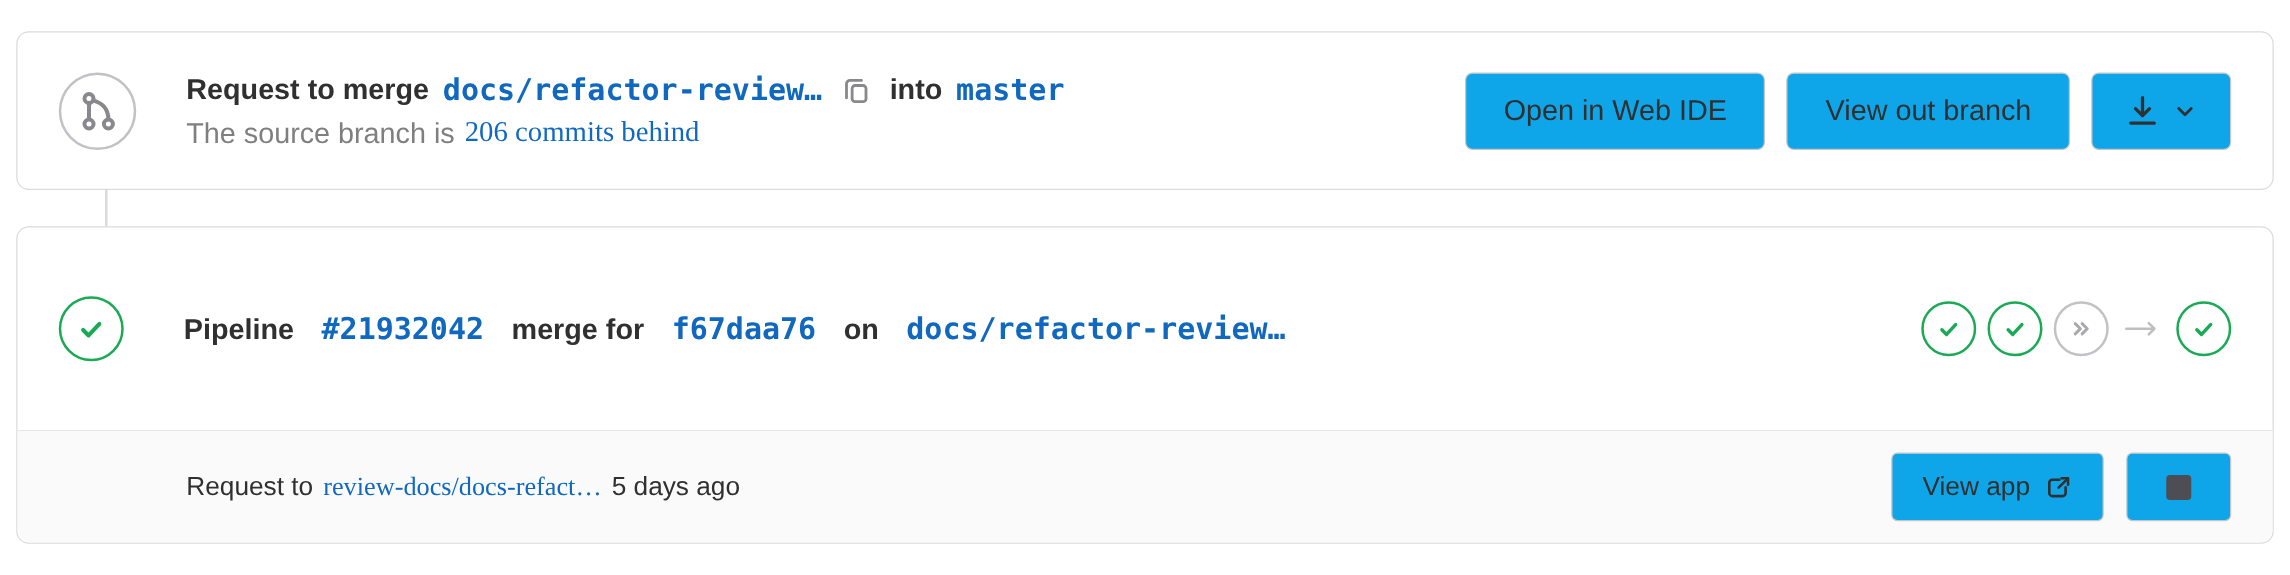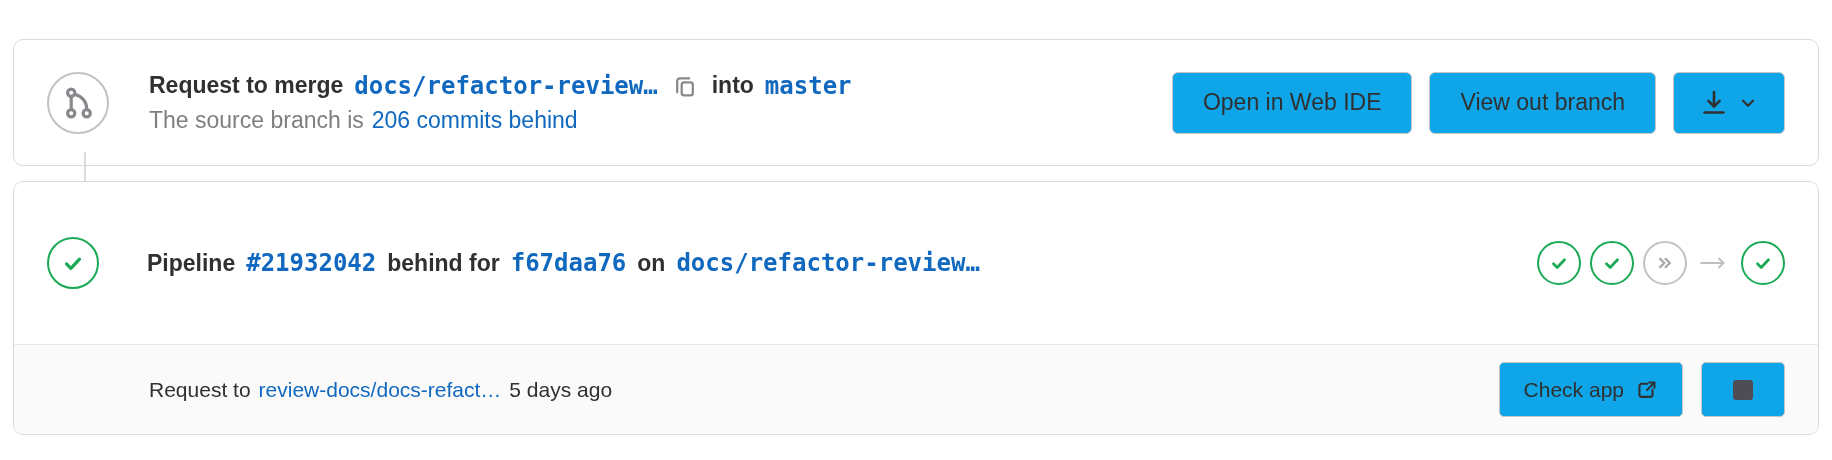--- a/index.html
+++ b/index.html
@@ -13,31 +13,31 @@
   }
   *{box-sizing:border-box;}
   html,body{margin:0;padding:0;background:#fff;}
   body{font-family:"Liberation Sans",sans-serif;color:var(--text-dark);}
   .page{position:relative;width:1832px;height:460px;background:#fff;overflow:hidden;}
 
   .card{position:absolute;left:13px;width:1806px;background:#fff;
         border:1px solid var(--border-gray);border-radius:10px;}
 
   
-  .mr-card{top:39px;height:127px;display:flex;align-items:center;padding:0 33px;}
+  .mr-card{top:25px;height:127px;display:flex;align-items:center;padding:0 33px;}
   .mr-avatar{flex:0 0 62px;width:62px;height:62px;border:2px solid #c2c2c6;border-radius:50%;
              display:flex;align-items:center;justify-content:center;margin-right:40px;}
   .mr-avatar svg{width:34px;height:34px;}
   .mr-lines{display:flex;flex-direction:column;gap:7px;}
   .mr-line1{display:flex;align-items:center;gap:11px;font-size:23px;}
   .mr-line2{display:flex;align-items:flex-start;gap:8px;font-size:23px;color:var(--text-gray);}
   .b{font-weight:700;color:var(--text-dark);}
   .mono-link{font-family:"DejaVu Sans Mono","Liberation Mono",monospace;font-size:24px;
              color:var(--link-blue);text-decoration:none;font-weight:600;}
-  .link{color:var(--link-blue);text-decoration:none;}
+  .link{color:var(--link-blue);text-decoration:none;font-family:Liberation Serif, serif;}
   .copy-btn{background:none;border:none;padding:2px;margin:0 2px;cursor:pointer;display:flex;align-items:center;}
   .copy-btn svg{width:24px;height:24px;}
 
   .mr-actions{margin-left:auto;display:flex;align-items:center;gap:17px;}
   .btn{display:flex;align-items:center;justify-content:center;gap:12px;
        height:62px;padding:0 30px;background:#0ea5e9;border:1px solid var(--btn-border);
        border-radius:6px;font-family:"Liberation Sans",sans-serif;font-size:23px;
        color:var(--text-dark);cursor:pointer;white-space:nowrap;}
   .icon-btn{padding:0 26px;gap:10px;}
   .icon-btn svg{display:block;}
@@ -45,21 +45,21 @@
   
   .connector{position:absolute;left:84px;top:152px;width:2px;height:29px;background:var(--border-gray);}
 
   
   .pipeline-card{top:181px;height:254px;display:flex;flex-direction:column;}
   .pipe-main{height:163px;display:flex;align-items:center;padding:0 33px;}
   .status-circle{flex:0 0 52px;width:52px;height:52px;border:2.5px solid var(--success-green);
                  border-radius:50%;display:flex;align-items:center;justify-content:center;
                  background:#fff;margin-right:48px;}
   .status-circle svg{width:26px;height:26px;}
-  .pipe-text{display:flex;align-items:center;gap:11px;font-size:23px;}
+  .pipe-text{display:flex;align-items:center;gap:22px;font-size:23px;}
 
   .mini-pipeline{margin-left:auto;display:flex;align-items:center;gap:9px;}
   .mini-stage{width:44px;height:44px;border-radius:50%;border:2px solid;background:#fff;
               display:flex;align-items:center;justify-content:center;cursor:pointer;}
   .mini-stage.passed{border-color:var(--success-green);}
   .mini-stage.skipped{border-color:#c2c2c6;}
   .mini-arrow{display:flex;align-items:center;margin:0 3px;}
 
   
   .deploy-row{height:90px;margin-top:auto;background:#fafafa;border-top:1px solid #e7e7e7;
@@ -127,21 +127,21 @@
   <section class="card pipeline-card">
     <div class="pipe-main">
       <span class="status-circle">
         <svg viewBox="0 0 16 16" fill="none" stroke="#1aaa55" stroke-width="2" stroke-linecap="round" stroke-linejoin="round">
           <path d="M4 8.6l2.7 2.7L12 5.6"></path>
         </svg>
       </span>
       <div class="pipe-text">
         <span class="b">Pipeline</span>
         <a class="mono-link" href="#">#21932042</a>
-        <span class="b">behind for</span>
+        <span class="b">merge for</span>
         <a class="mono-link" href="#">f67daa76</a>
         <span class="b">on</span>
         <a class="mono-link" href="#">docs/refactor-review…</a>
       </div>
       <div class="mini-pipeline">
           <span class="mini-stage passed">
             <svg viewBox="0 0 16 16" width="22" height="22" fill="none" stroke="#1aaa55" stroke-width="2" stroke-linecap="round" stroke-linejoin="round">
               <path d="M4 8.6l2.7 2.7L12 5.6"></path>
             </svg>
           </span>
@@ -170,21 +170,21 @@
     </div>
 
     <div class="deploy-row">
       <div class="deploy-text">
         <span>Request to</span>
         <a class="link" href="#">review-docs/docs-refact…</a>
         <span>5 days ago</span>
       </div>
       <div class="deploy-actions">
         <button class="btn sm" type="button">
-          <span>Check app</span>
+          <span>View app</span>
           <svg width="22" height="22" viewBox="0 0 16 16" fill="none" stroke="#303030" stroke-width="1.5" stroke-linecap="round" stroke-linejoin="round">
             <path d="M8.3 3.5H4.2c-.9 0-1.7.8-1.7 1.7v6.1c0 .9.8 1.7 1.7 1.7h6.1c.9 0 1.7-.8 1.7-1.7V7.9"></path>
             <path d="M9.6 2.6h3.8v3.8"></path>
             <path d="M13.2 2.8L7.9 8.1"></path>
           </svg>
         </button>
         <button class="btn sm stop-btn" type="button">
           <span class="stop-square"></span>
         </button>
       </div>

